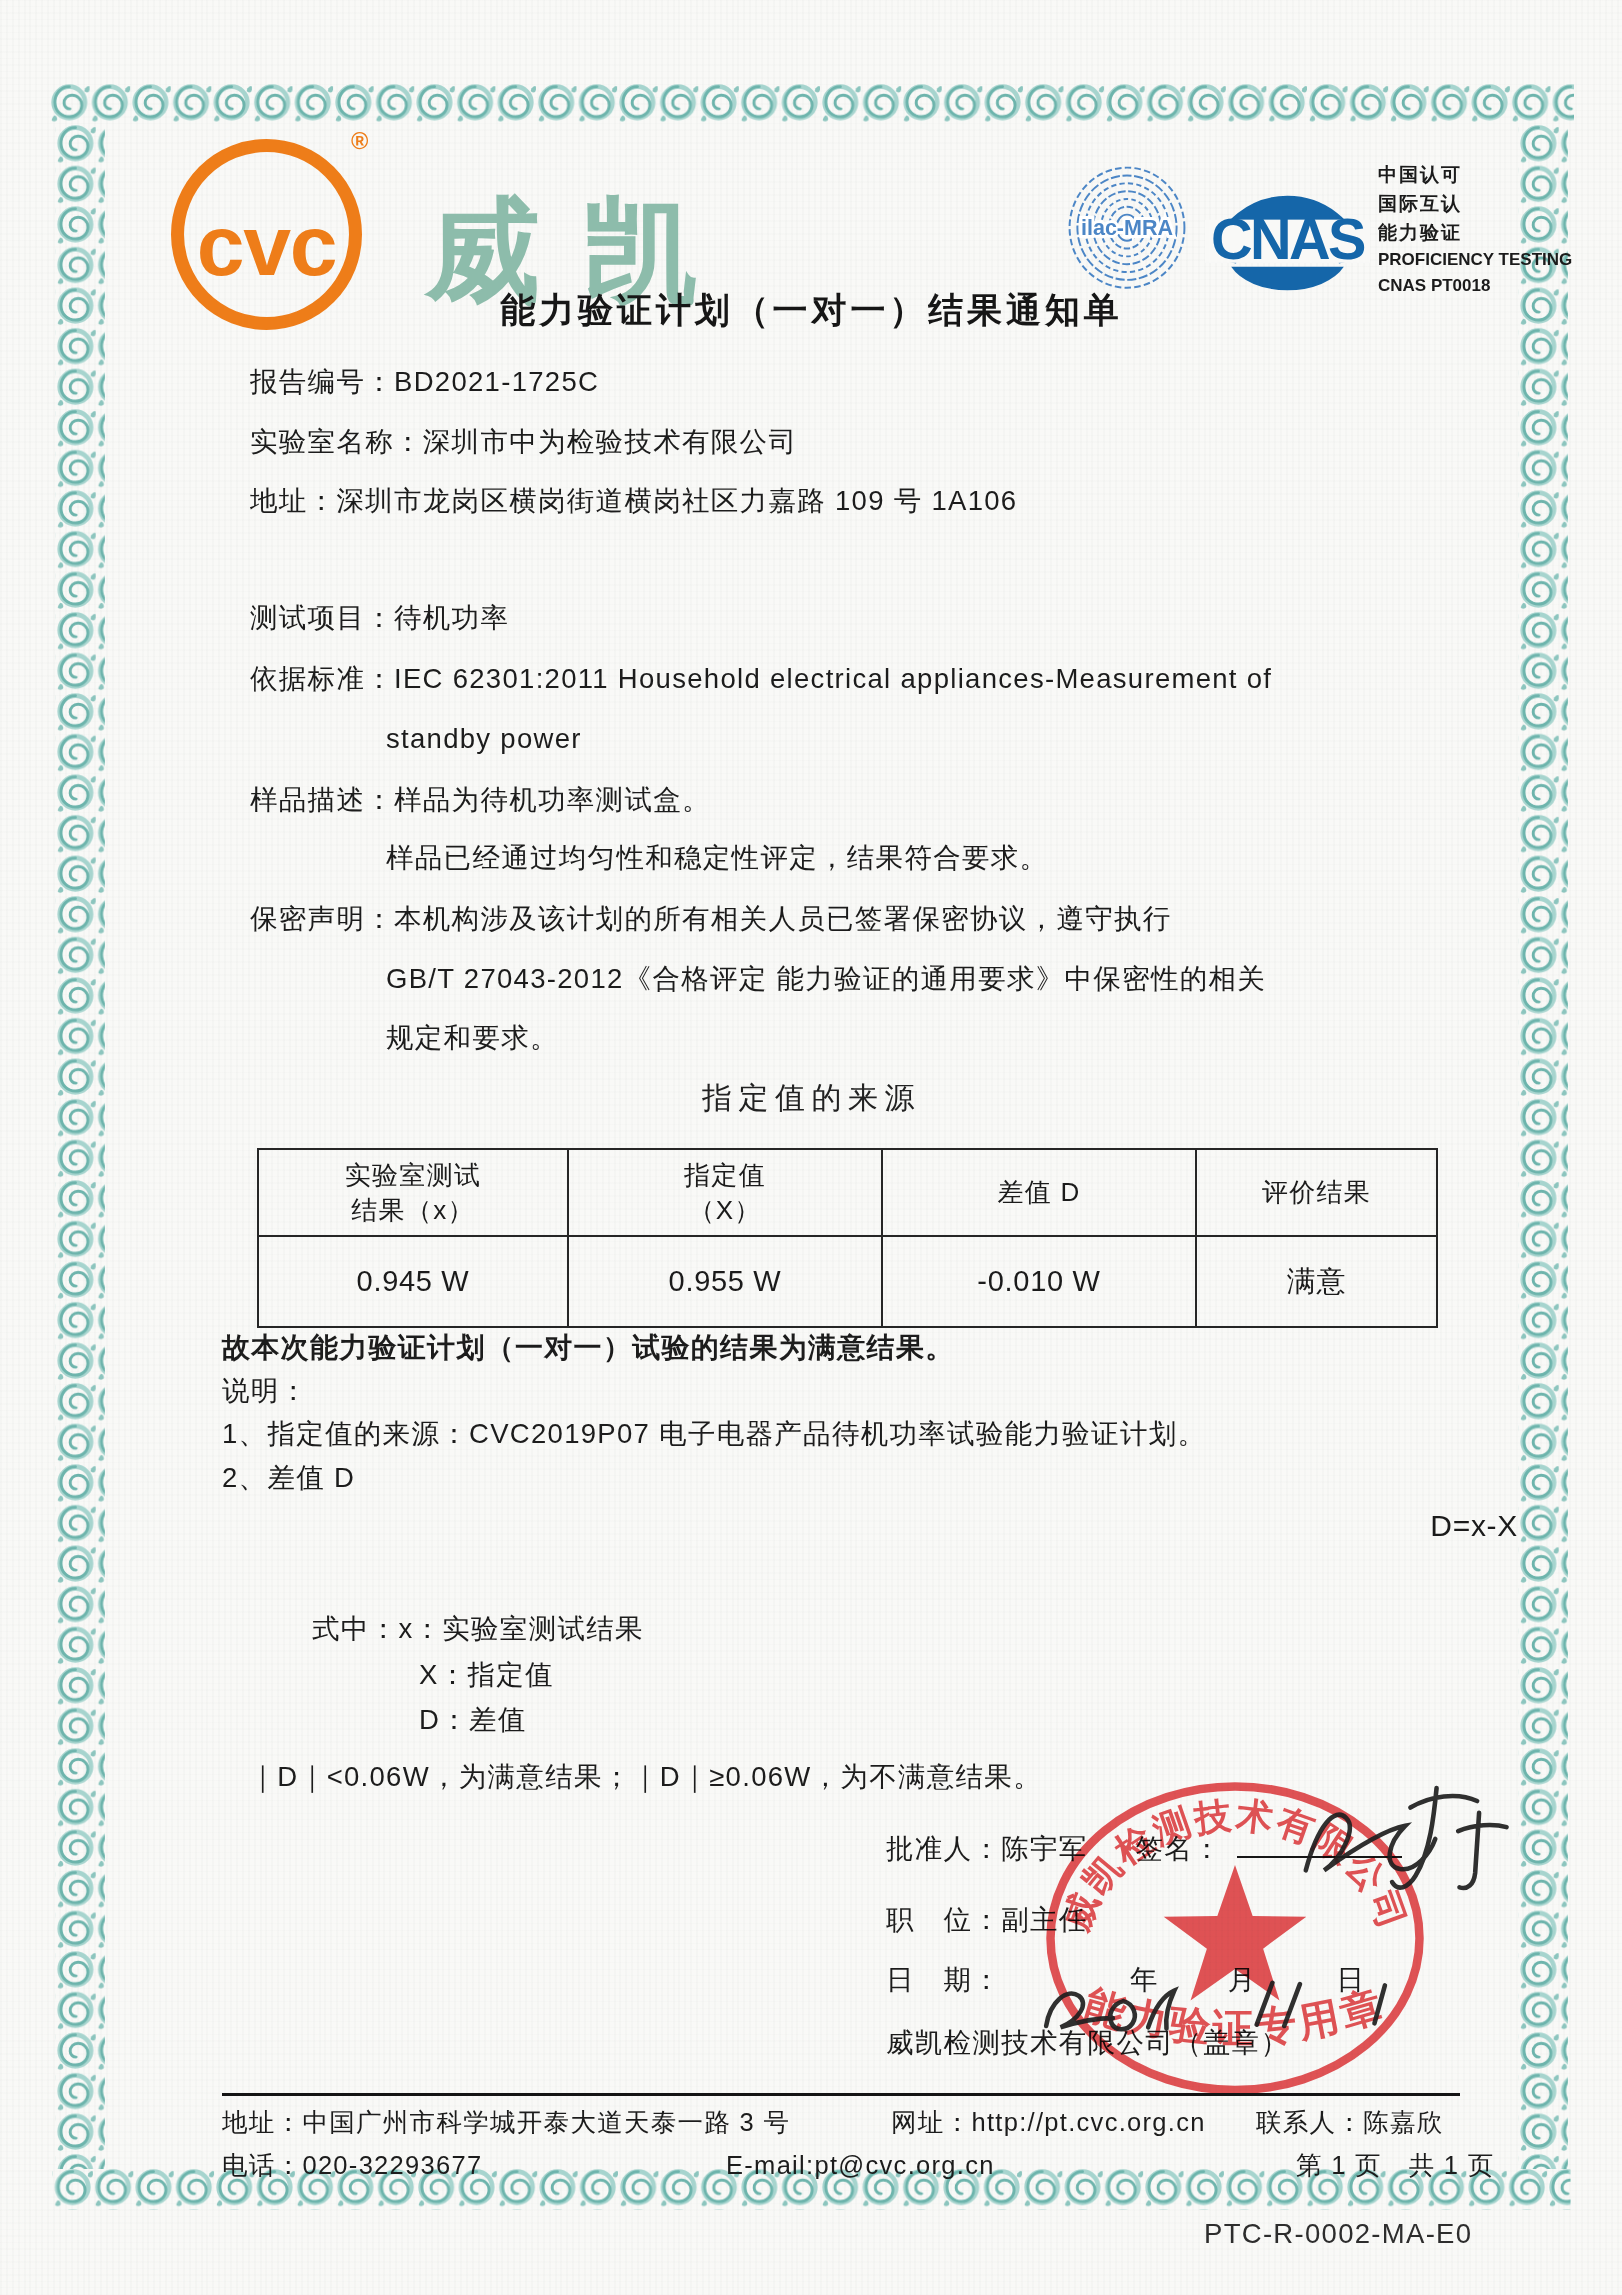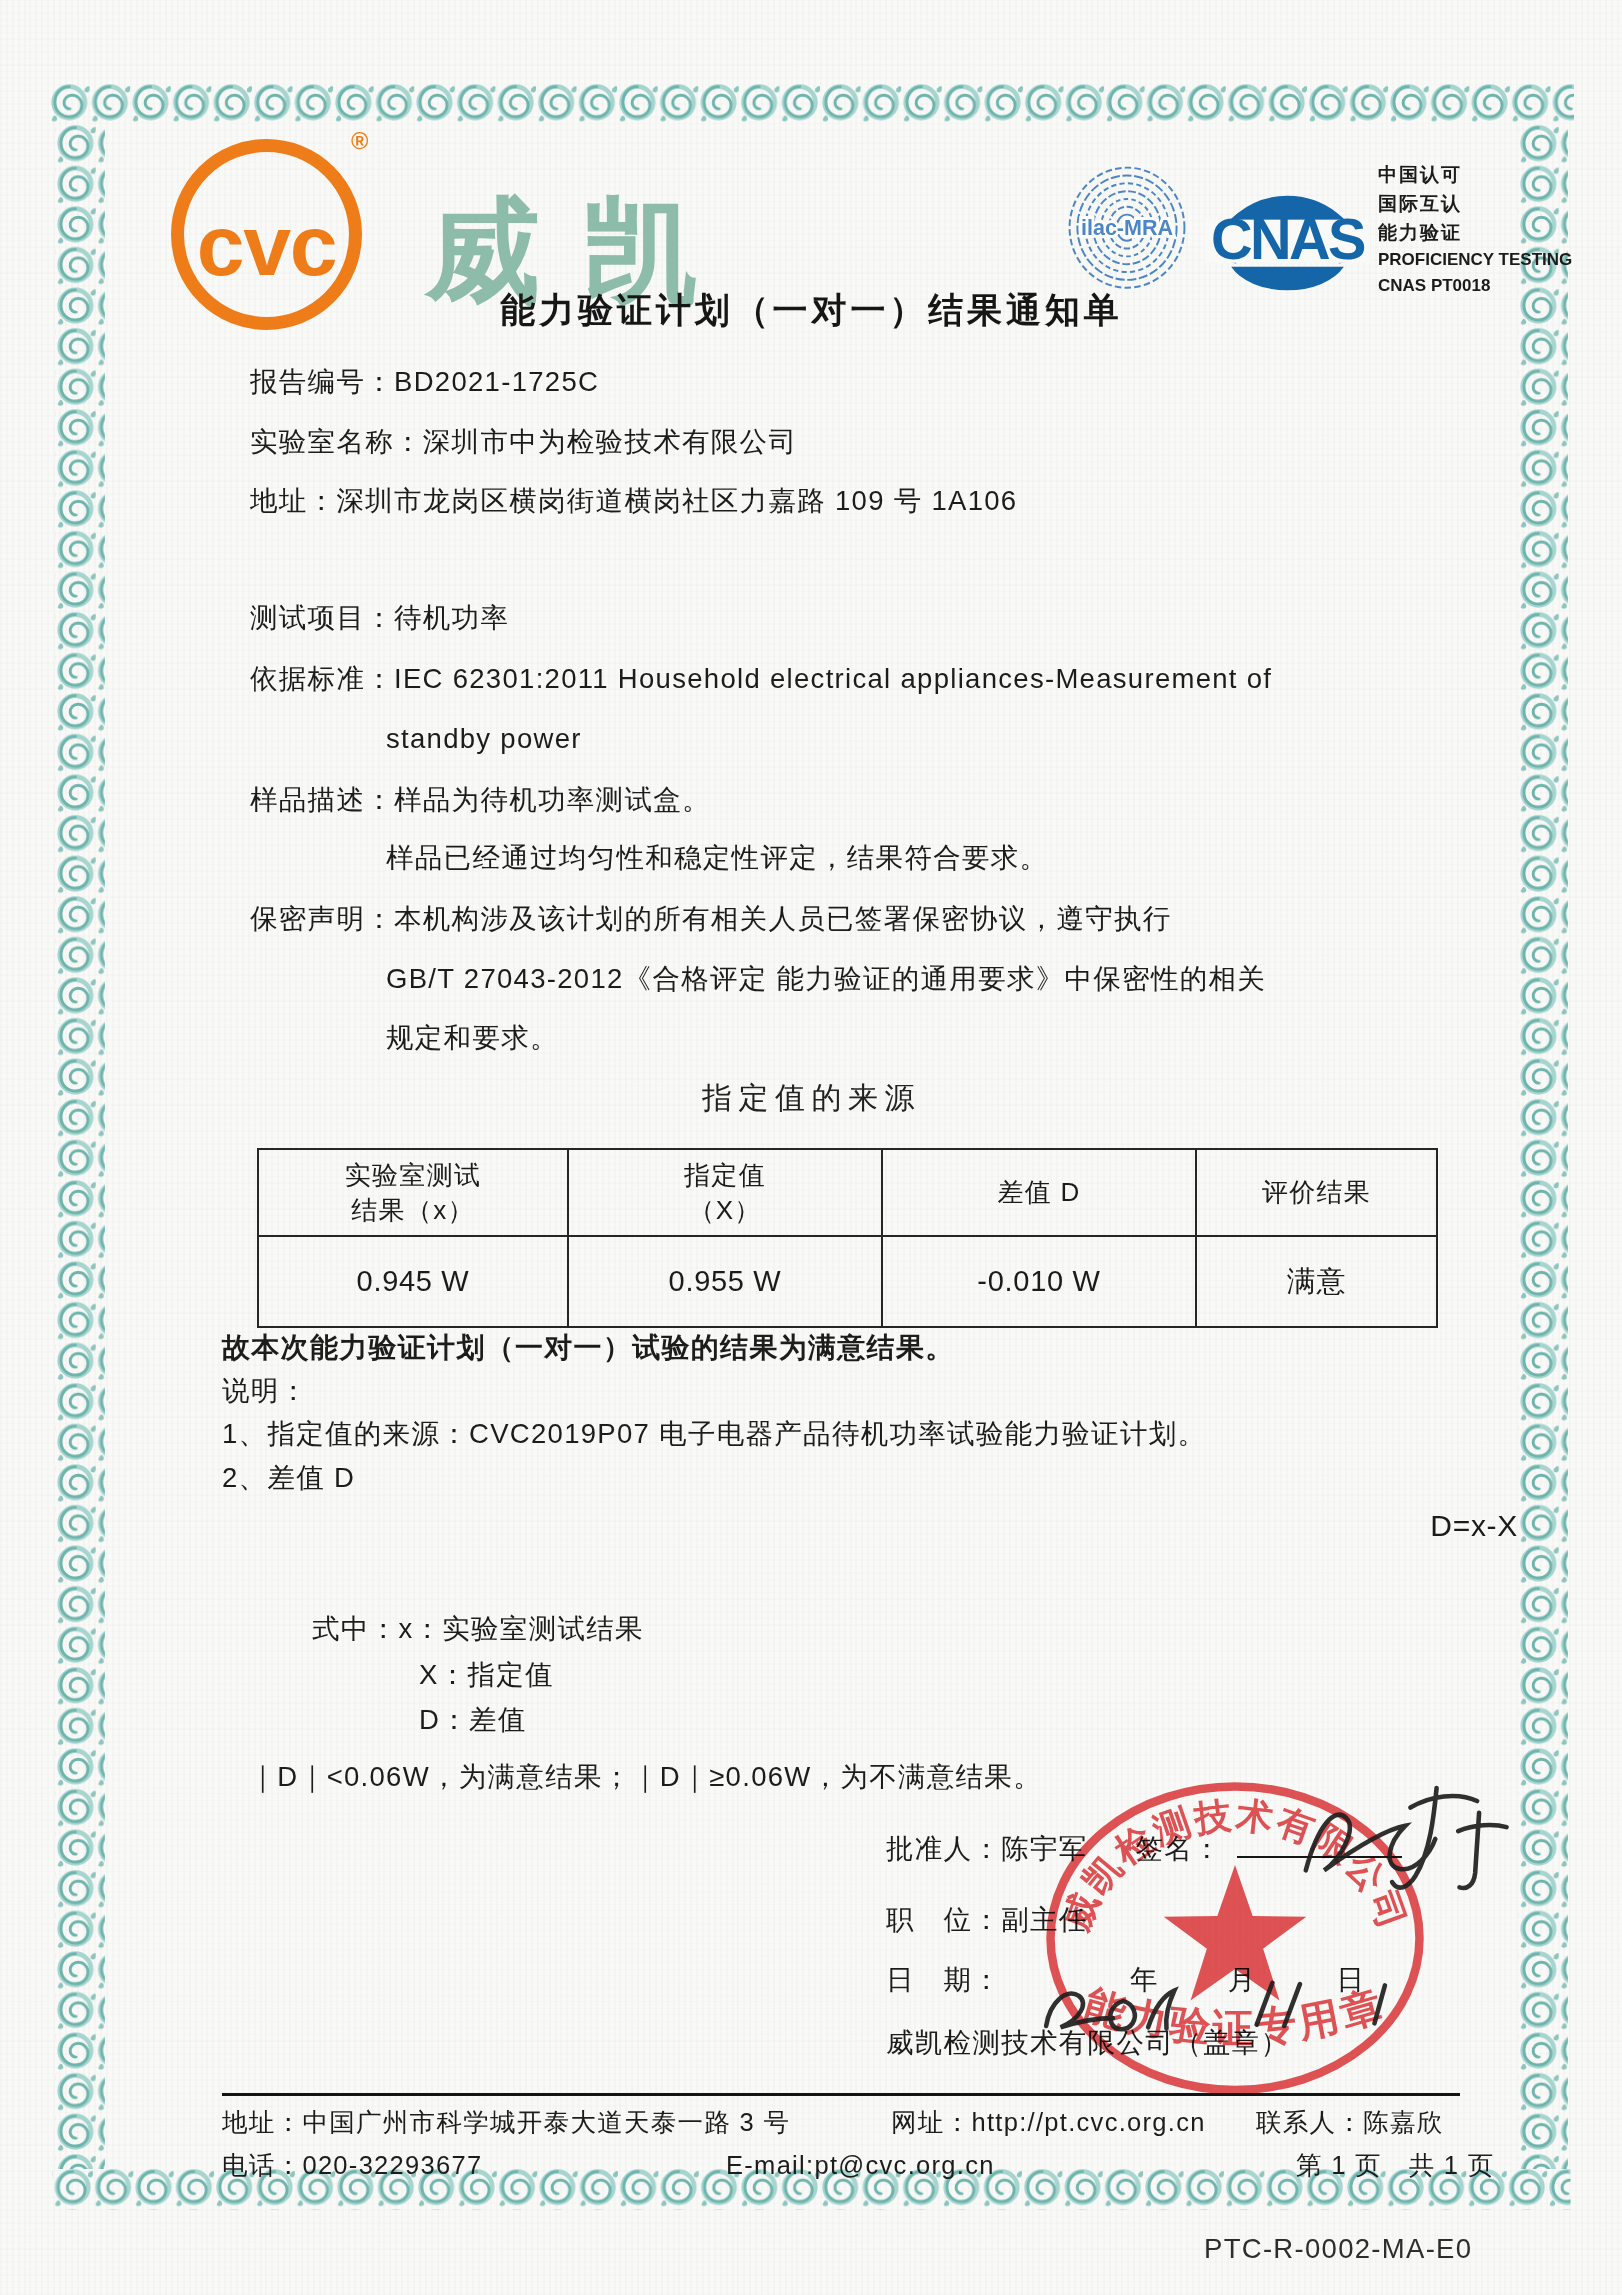--- a/index.html
+++ b/index.html
@@ -31,21 +31,21 @@
   
   table.results{position:absolute;left:257px;top:1148px;width:1179px;border-collapse:collapse;table-layout:fixed;}
   table.results td{border:2px solid #262626;text-align:center;vertical-align:middle;padding:0;}
   table.results .hd{height:85px;font-size:26px;line-height:35px;letter-spacing:1.3px;}
   table.results .dt{height:89px;font-size:29px;letter-spacing:0.7px;}
   .bold{font-weight:700;}
   .formula{position:absolute;left:105px;top:1509px;width:1413px;text-align:right;font-size:30px;letter-spacing:0.7px;}
   .sigline{display:inline-block;width:165px;height:23.6px;border-bottom:2.6px solid #161616;margin-left:6.5px;}
   .sp{display:inline-block;}
   .rule{position:absolute;left:222px;top:2093px;width:1238px;height:2.6px;background:#141414;}
-  .ptc{position:absolute;left:1204px;top:2218px;font-size:27.5px;letter-spacing:1.3px;color:#2d2d2d;margin-top:15px;}
+  .ptc{position:absolute;left:1204px;top:2218px;font-size:27.5px;letter-spacing:1.3px;color:#2d2d2d;}
   .stamp{position:absolute;left:1042px;top:1781px;mix-blend-mode:multiply;opacity:.88;}
   .handwriting{position:absolute;left:949px;top:1767px;pointer-events:none;}
   .footer-txt{font-size:25.5px;letter-spacing:1.3px;}
 </style>
 </head>
 <body>
 
 <div class="page">
 
   <svg width="0" height="0" style="position:absolute" aria-hidden="true">

